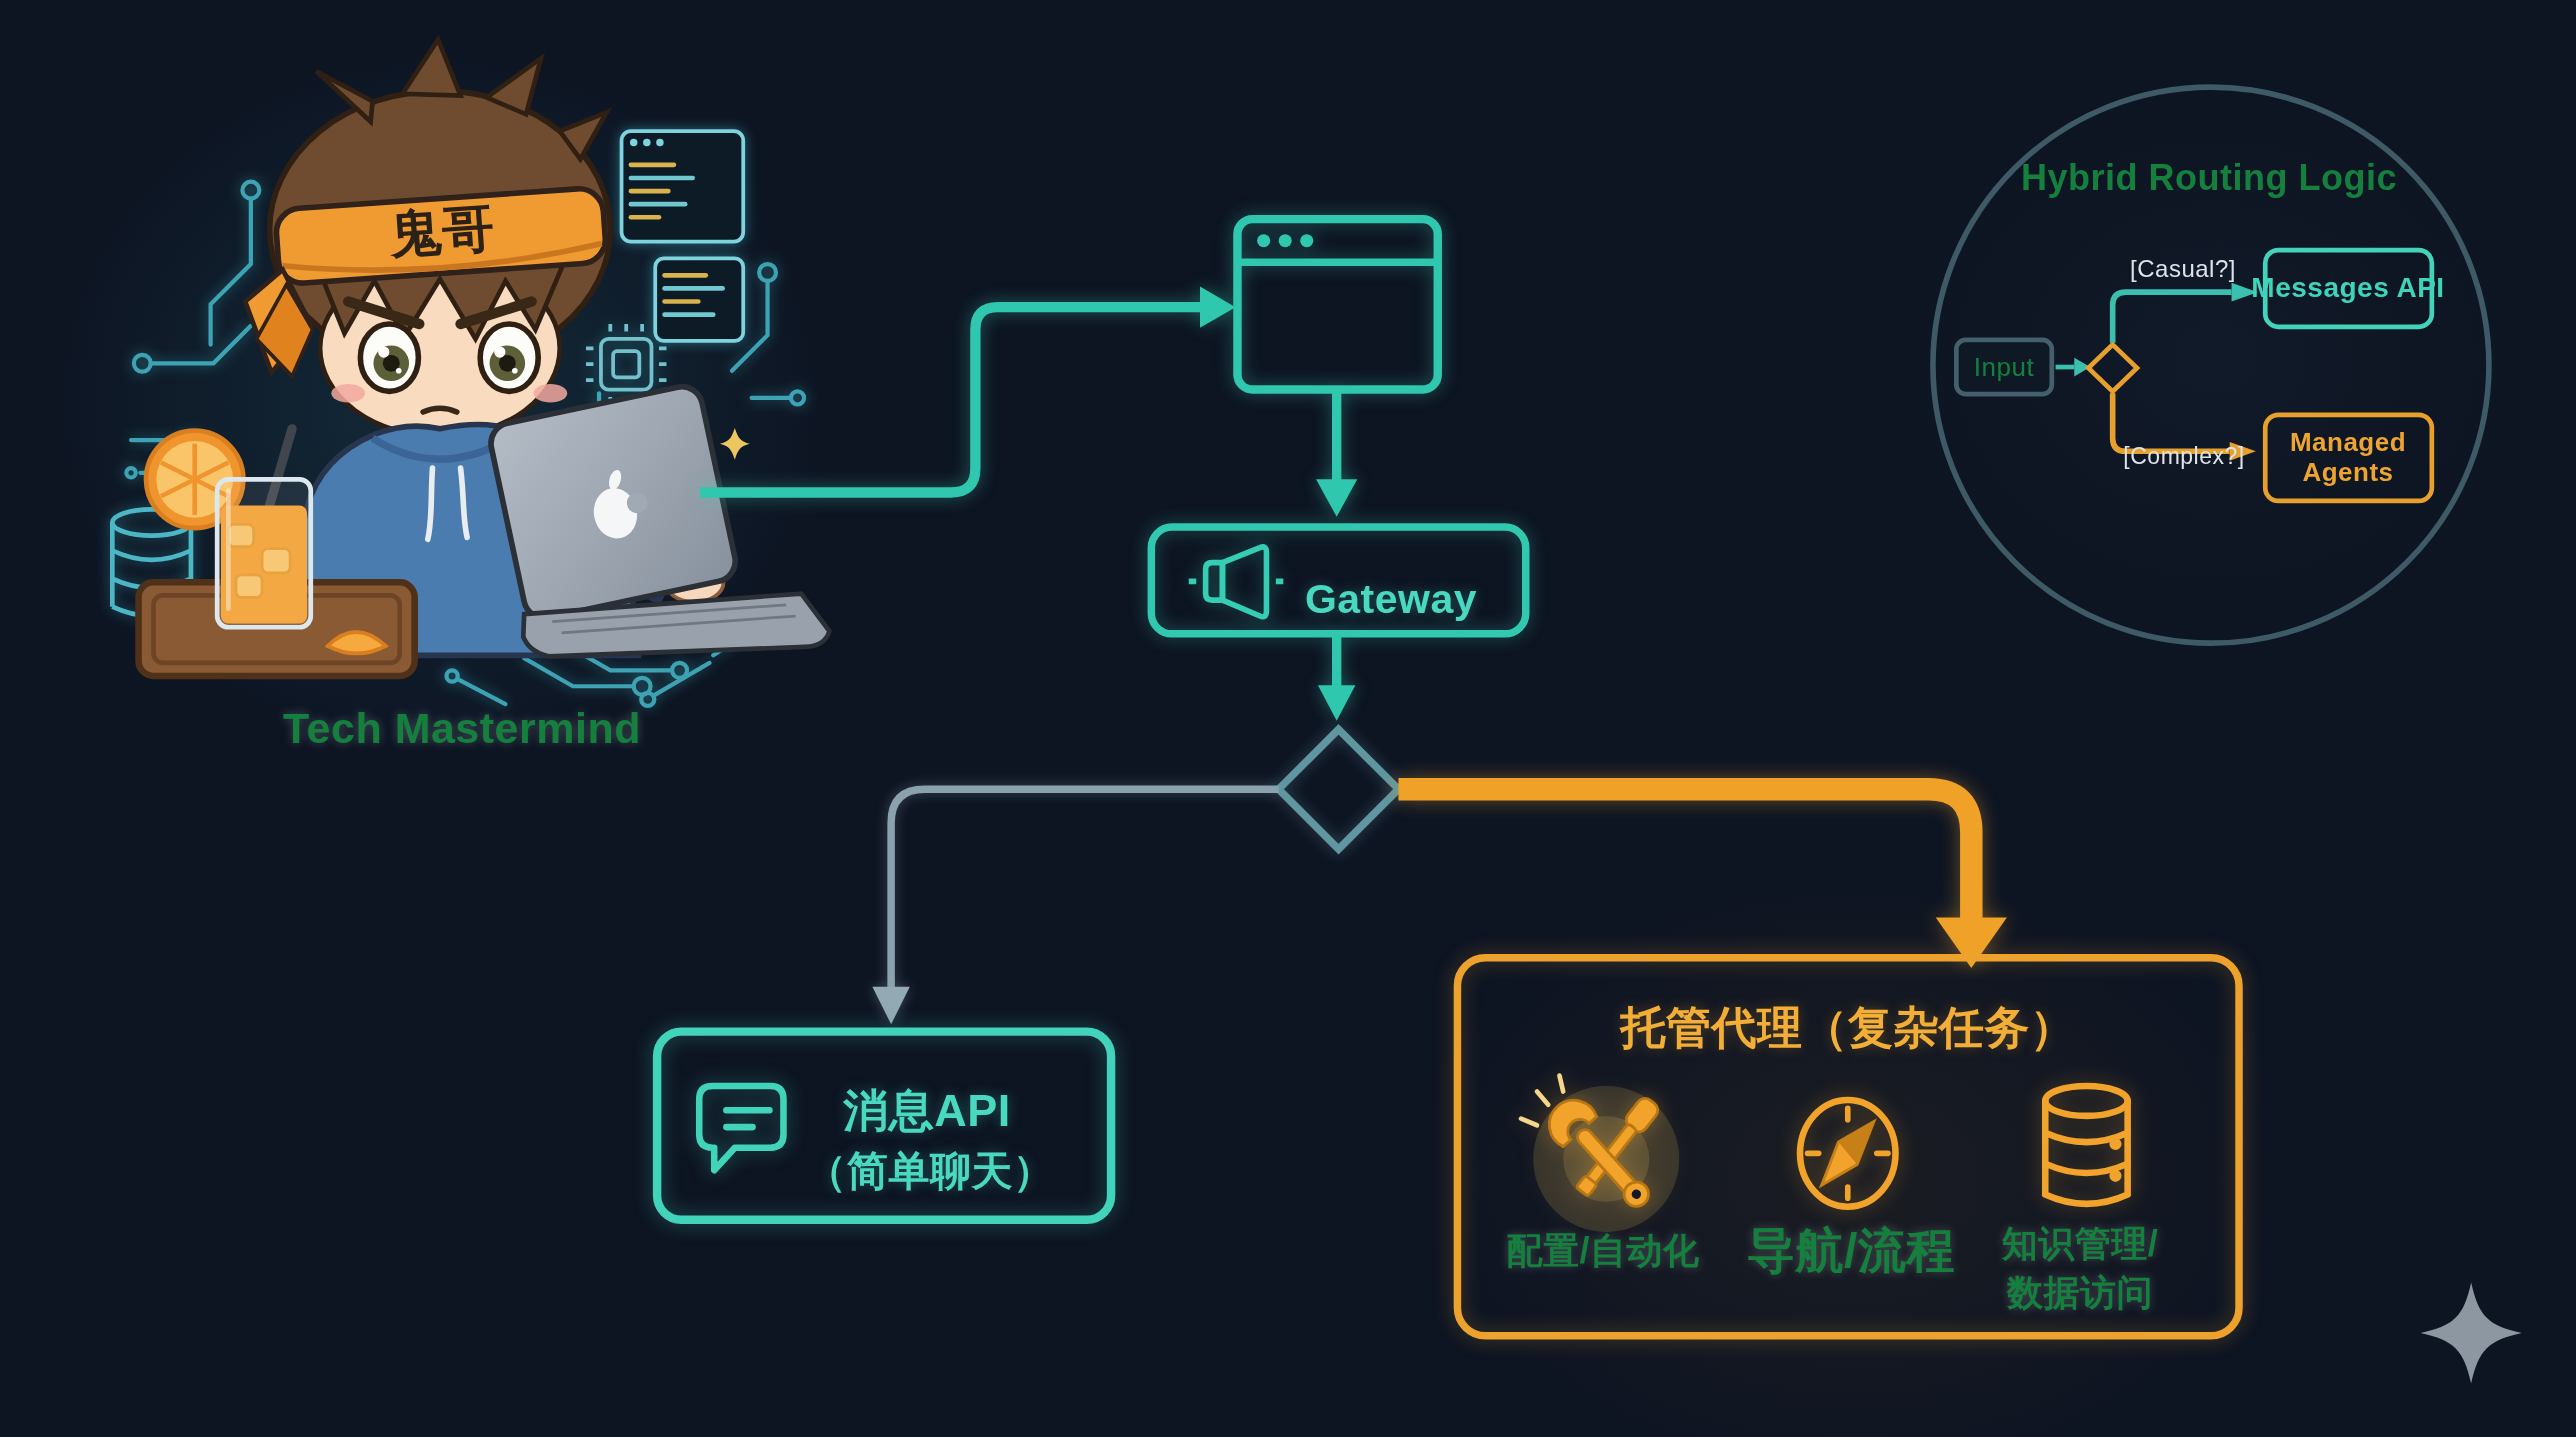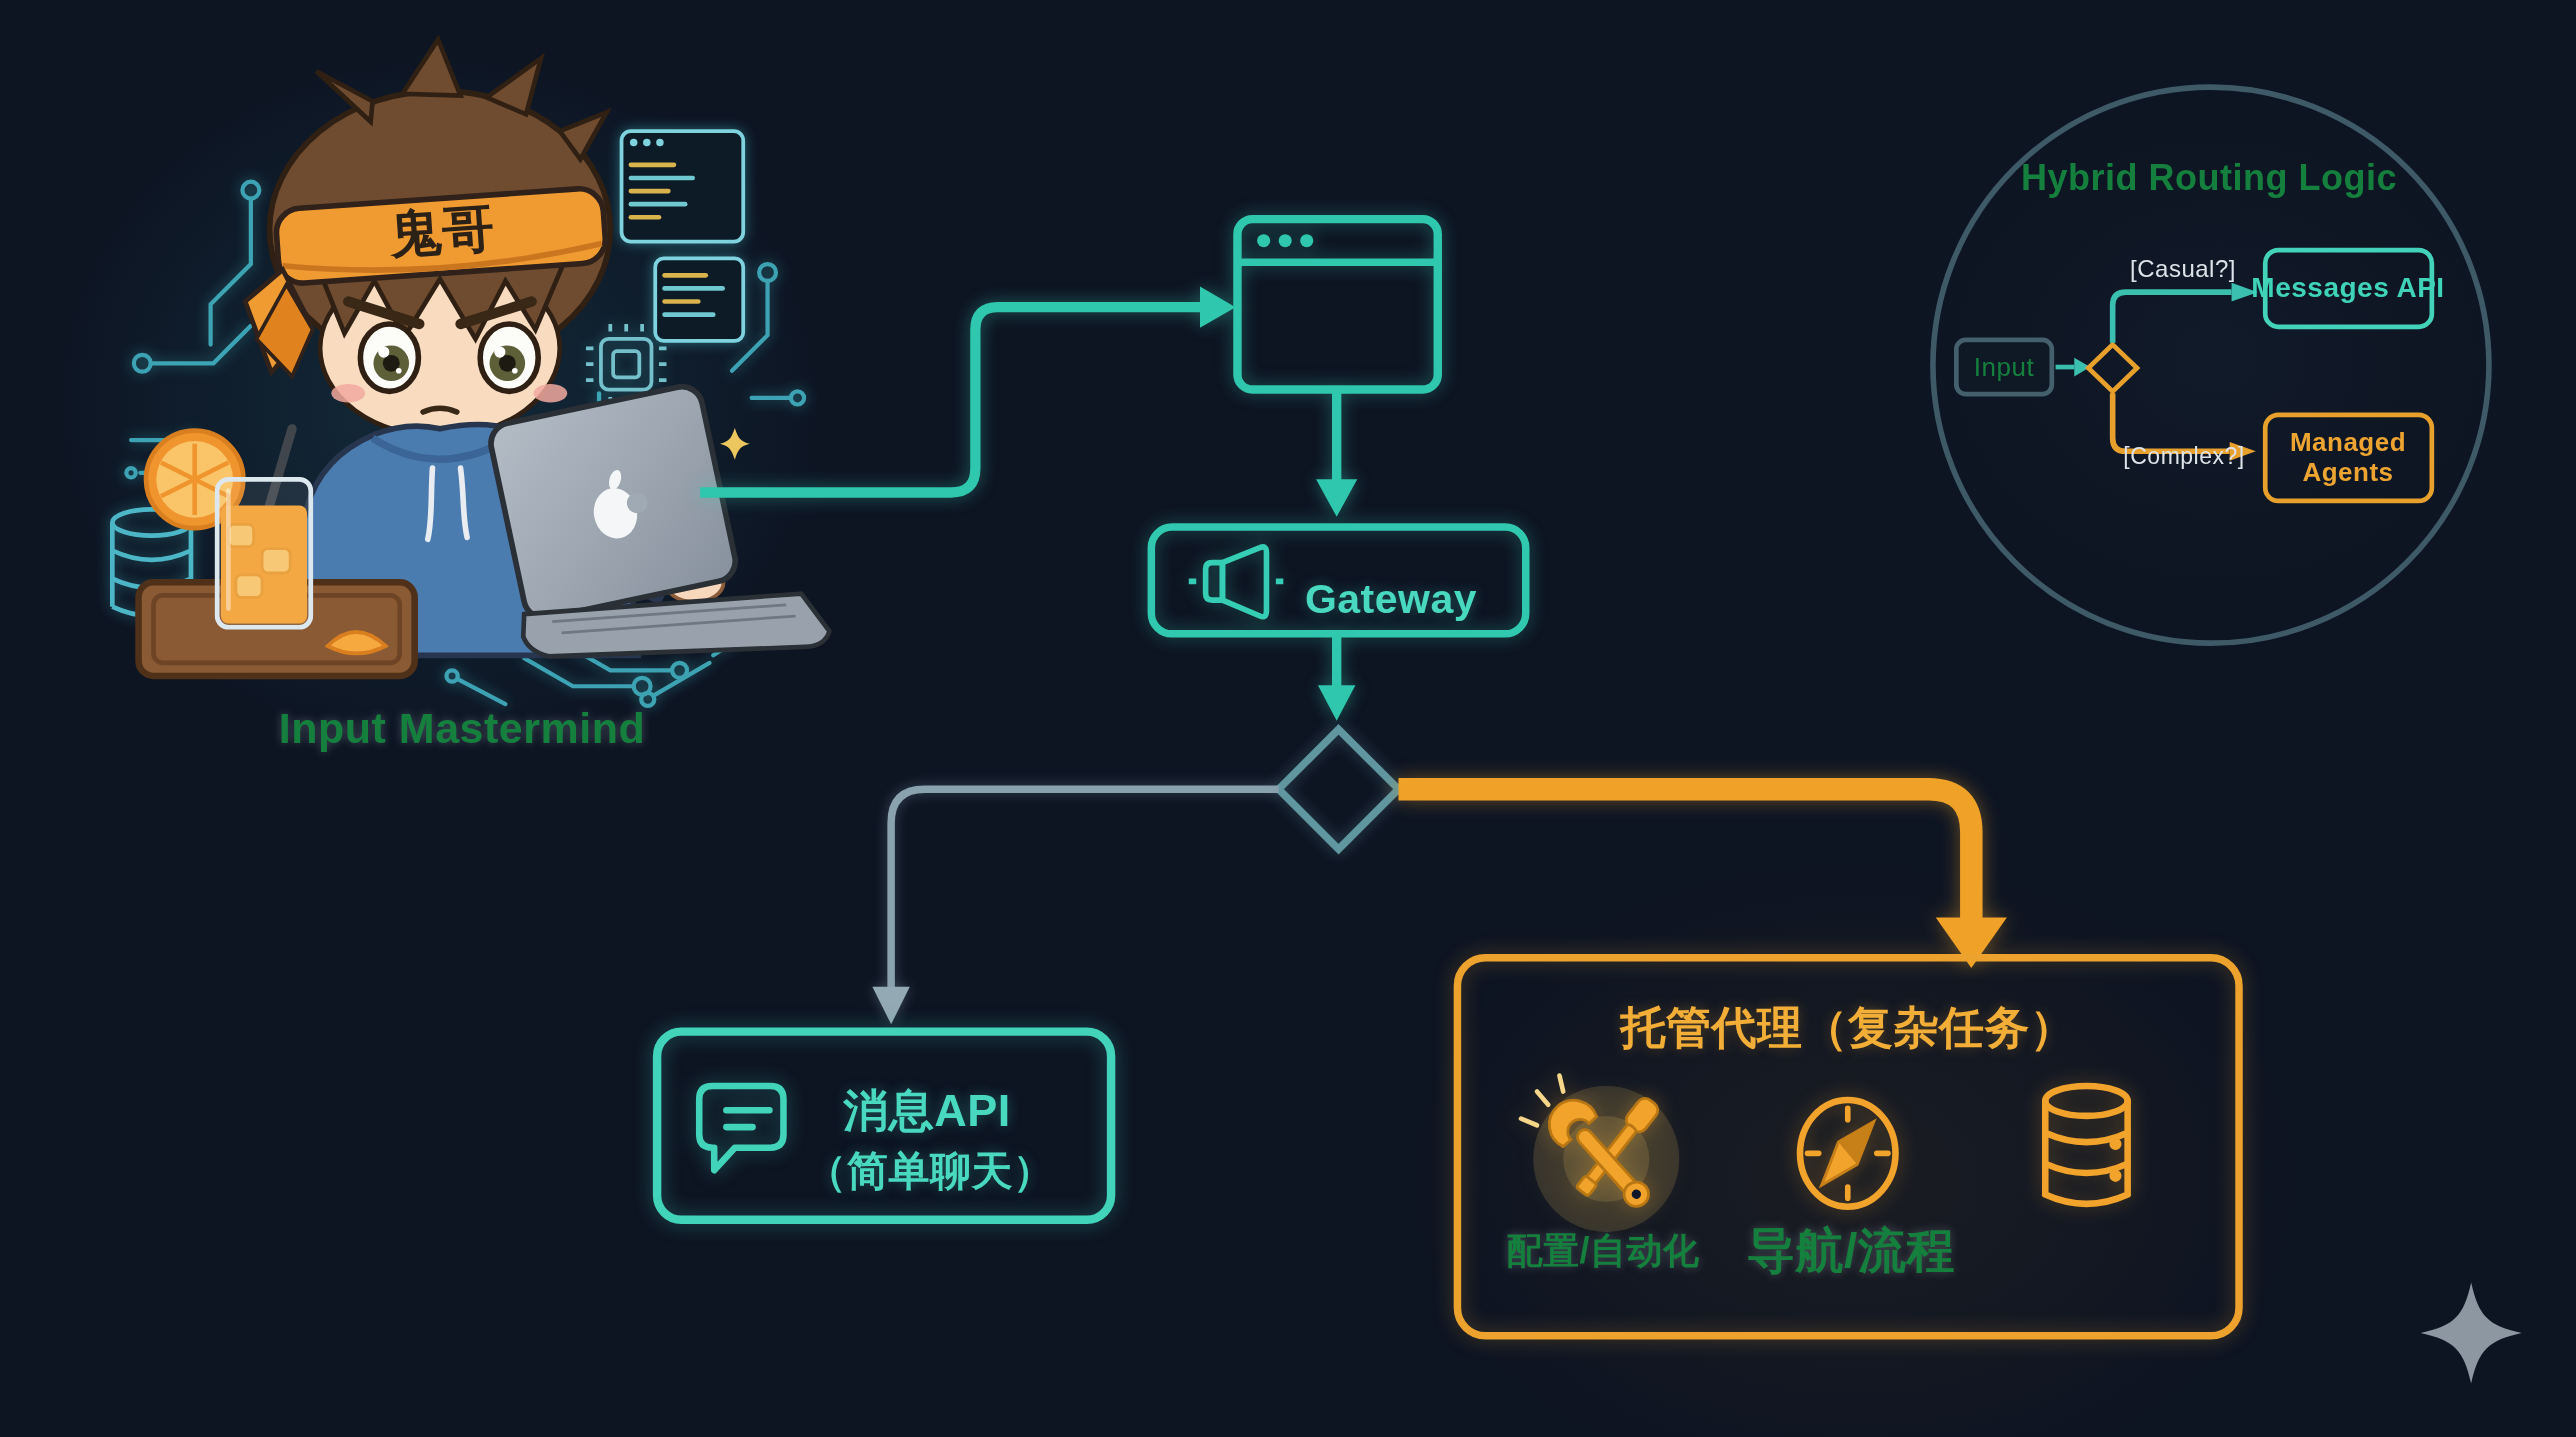--- a/index.html
+++ b/index.html
@@ -263,30 +263,32 @@
       <polygon points="2382,472 2382,492 2410,482" fill="#e8a02c"></polygon>
       <rect x="2420" y="267" width="178" height="82" rx="14" fill="none" stroke="#43d3bb" stroke-width="5"></rect>
       <rect x="2420" y="443" width="178" height="92" rx="14" fill="none" stroke="#e8a02c" stroke-width="5"></rect>
     </g>
 
     <path d="M2640 1370 C2648 1406 2658 1416 2694 1424 C2658 1432 2648 1442 2640 1478 C2632 1442 2622 1432 2586 1424 C2622 1416 2632 1406 2640 1370 Z" fill="#8d97a2"></path>
   </svg>
 
   <div class="lbl" style="left:442px;top:232px;font-size:52px;font-weight:700;color:#2b2117;transform:translate(-50%,-50%) rotate(-4deg);">鬼哥</div>
 
-  <div class="lbl white w-glow" style="left:462px;top:728px;font-size:43px;font-weight:600;">Input Mastermind</div>
+  <div class="lbl white w-glow" style="left:462px;top:728px;font-size:43px;font-weight:600;">Tech Mastermind</div>
 
   <div class="lbl teal t-glow" style="left:1391px;top:581px;font-size:41px;font-weight:600;">Gateway</div>
 
   <div class="lbl teal t-glow" style="left:927px;top:1093px;font-size:45px;font-weight:600;">消息API</div>
   <div class="lbl teal t-glow" style="left:930px;top:1153px;font-size:41px;font-weight:600;">（简单聊天）</div>
 
   <div class="lbl orange o-glow" style="left:1848px;top:1028px;font-size:45px;font-weight:700;">托管代理（复杂任务）</div>
   <div class="lbl white w-glow" style="left:1603px;top:1251px;font-size:36px;font-weight:600;">配置/自动化</div>
   <div class="lbl white w-glow" style="left:1851px;top:1251px;font-size:48px;font-weight:600;">导航/流程</div>
+  <div class="lbl white pre w-glow" style="left:2080px;top:1269px;font-size:36px;font-weight:600;line-height:1.35;">知识管理/
+数据访问</div>
 
   <div class="lbl white" style="left:2209px;top:178px;font-size:36px;font-weight:600;">Hybrid Routing Logic</div>
   <div class="lbl white" style="left:2004px;top:367px;font-size:26px;">Input</div>
   <div class="lbl" style="left:2183px;top:269px;font-size:24px;color:#dde3e8;">[Casual?]</div>
   <div class="lbl" style="left:2184px;top:432px;font-size:23px;color:#dde3e8;margin-top:24px;">[Complex?]</div>
   <div class="lbl" style="left:2348px;top:288px;font-size:28px;font-weight:600;color:#3fd4ba;">Messages API</div>
   <div class="lbl pre" style="left:2348px;top:458px;font-size:26px;font-weight:700;color:#eda430;line-height:1.15;">Managed
 Agents</div>
 </div>
 

